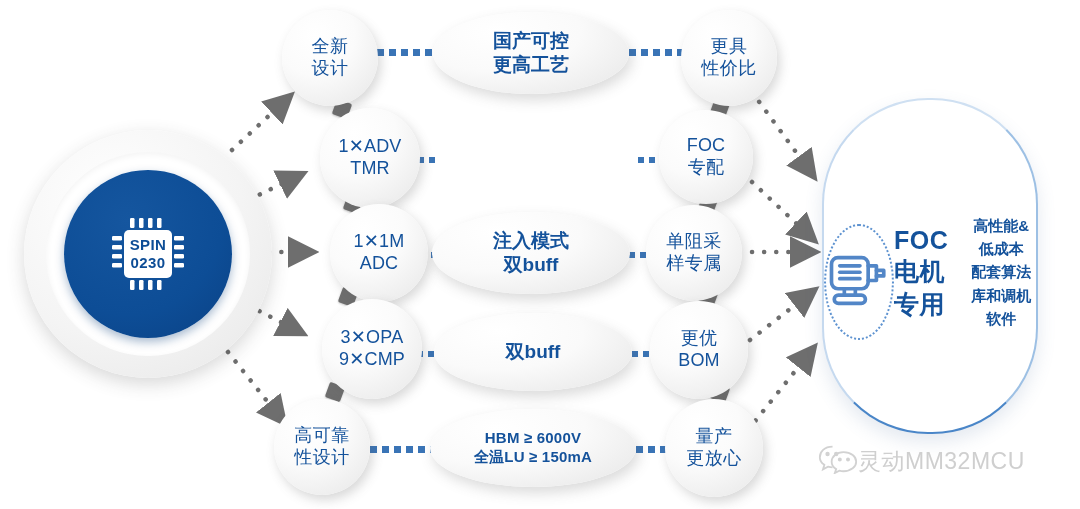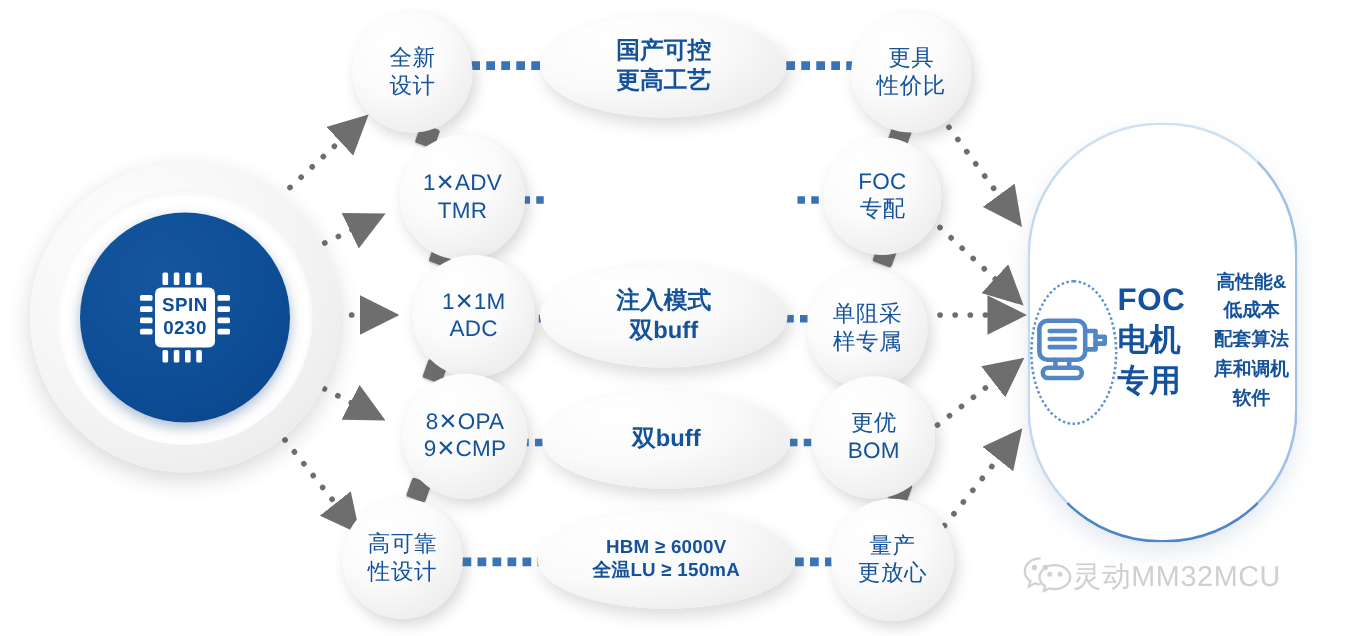--- a/index.html
+++ b/index.html
@@ -216,21 +216,21 @@
 
   <div class="node en" style="left:330px;top:204px;width:98px;height:98px;">
     <div class="t">
       <div>1✕1M</div>
       <div>ADC</div>
     </div>
   </div>
 
   <div class="node en" style="left:322px;top:299px;width:100px;height:100px;">
     <div class="t">
-      <div>8✕OPA</div>
+      <div>3✕OPA</div>
       <div>9✕CMP</div>
     </div>
   </div>
 
   <div class="node cn" style="left:274px;top:399px;width:96px;height:96px;">
     <div class="t">
       <div>高可靠</div>
       <div>性设计</div>
     </div>
   </div>
@@ -270,21 +270,21 @@
     </div>
   </div>
 
   <div class="node en" style="left:659px;top:110px;width:94px;height:94px;">
     <div class="t">
       <div>FOC</div>
       <div>专配</div>
     </div>
   </div>
 
-  <div class="node cn" style="left:646px;top:215px;width:96px;height:96px;text-align:right;">
+  <div class="node cn" style="left:646px;top:205px;width:96px;height:96px;text-align:right;">
     <div class="t">
       <div>单阻采</div>
       <div>样专属</div>
     </div>
   </div>
 
   <div class="node en" style="left:650px;top:301px;width:98px;height:98px;">
     <div class="t">
       <div>更优</div>
       <div>BOM</div>

